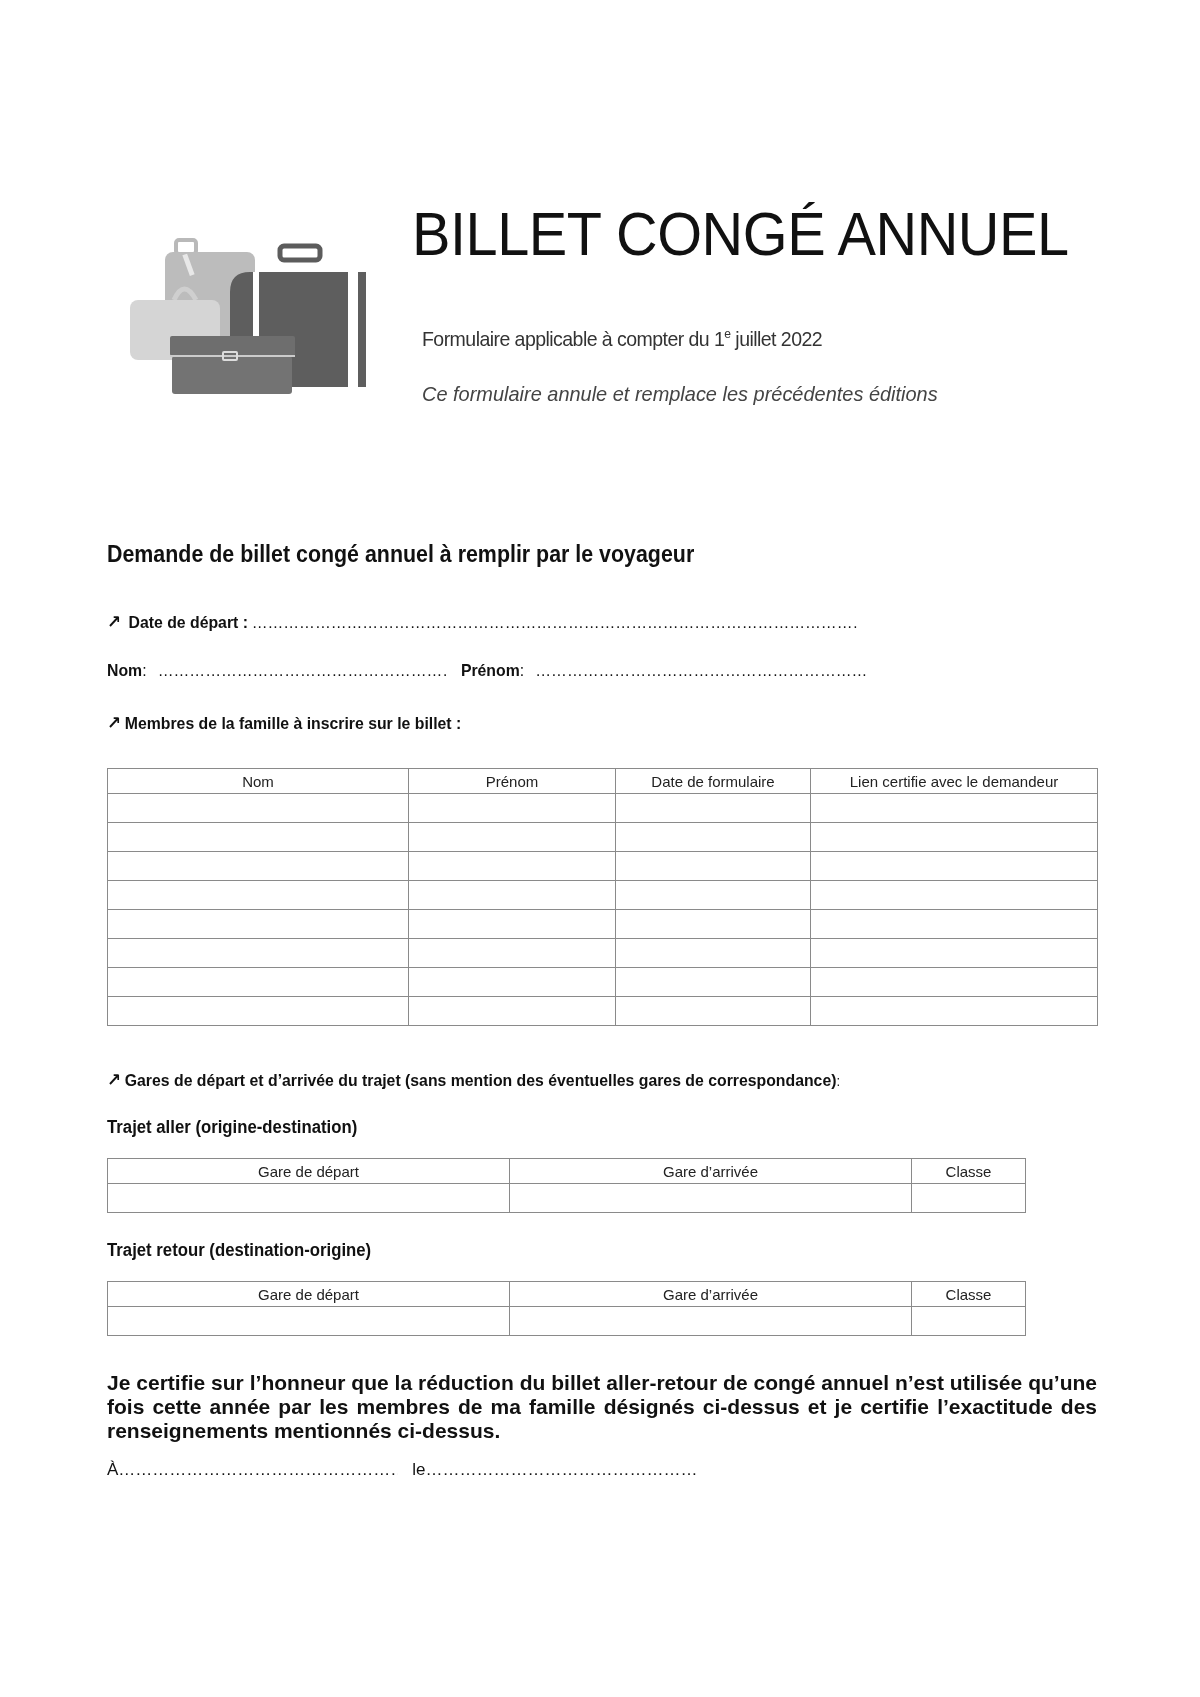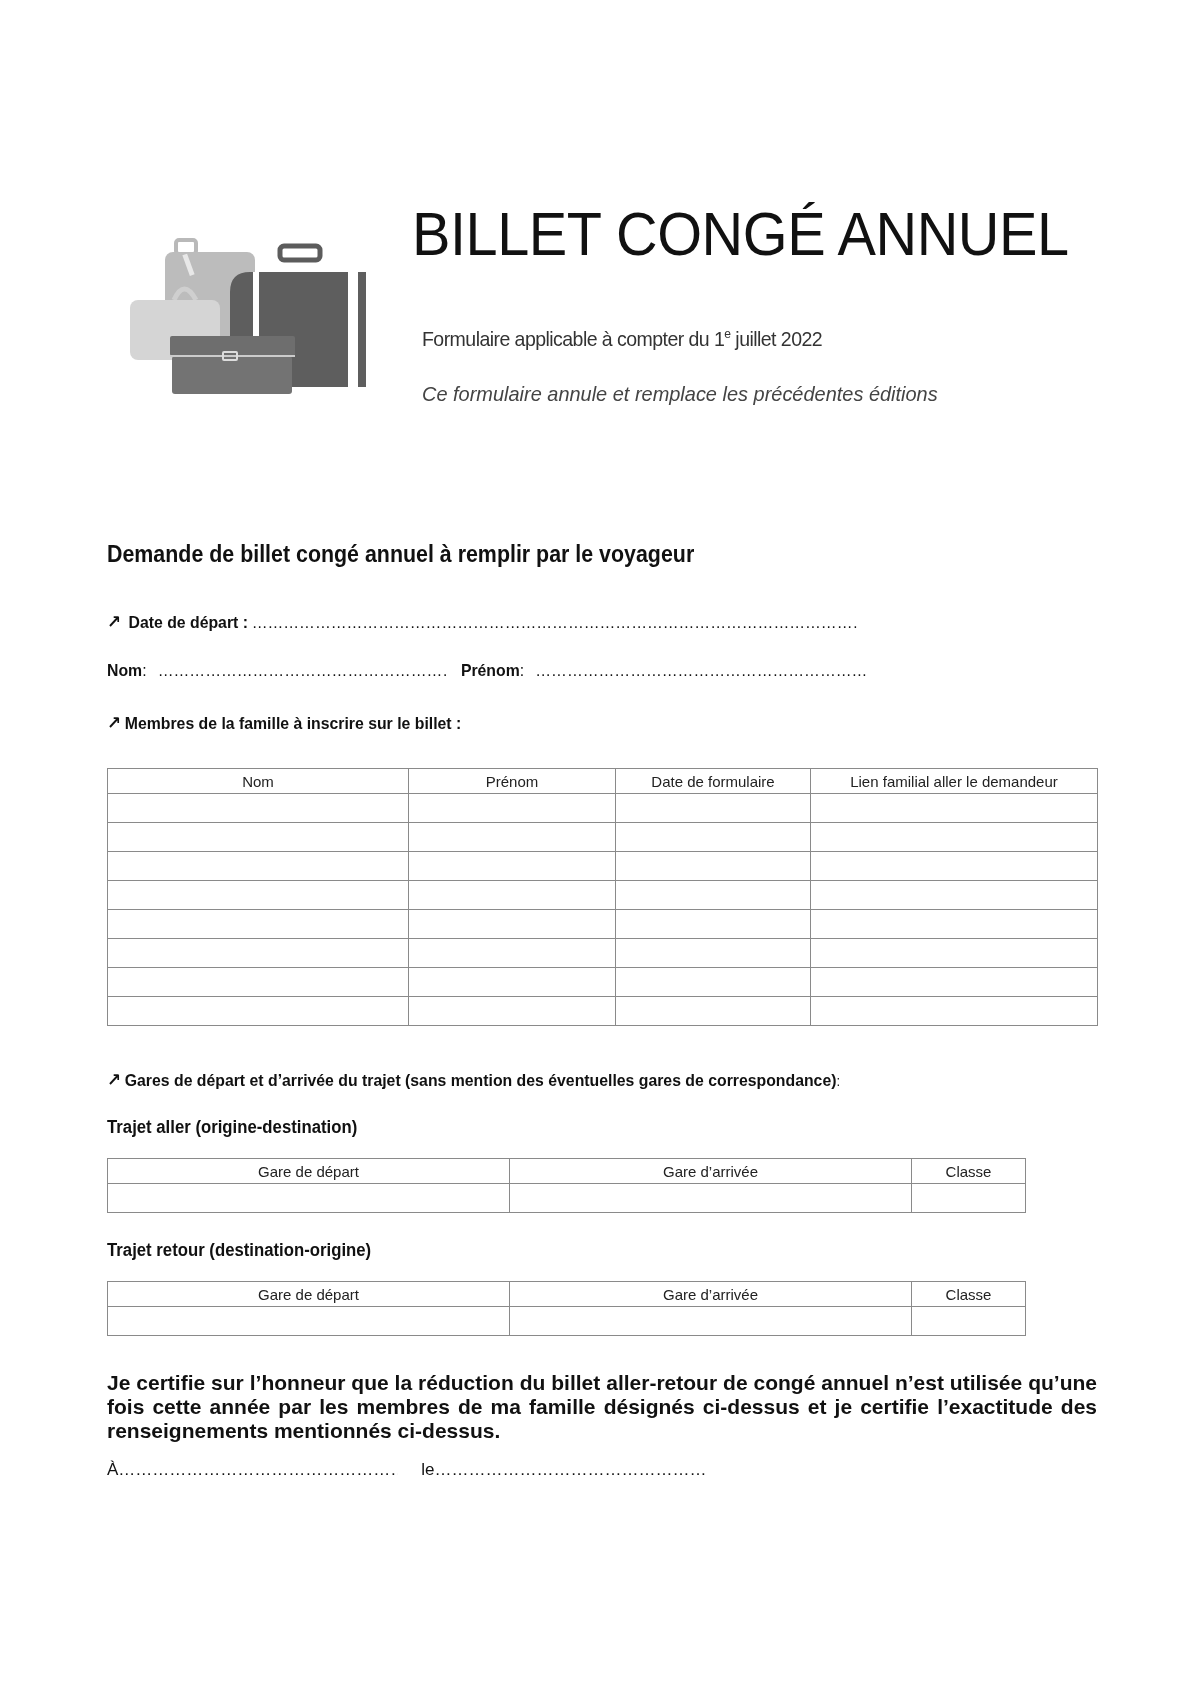--- a/index.html
+++ b/index.html
@@ -101,21 +101,21 @@
       <col style="width:301px">
       <col style="width:207px">
       <col style="width:195px">
       <col style="width:287px">
     </colgroup>
   <tbody>
       <tr>
     <th>Nom</th>
     <th>Prénom</th>
     <th>Date de formulaire</th>
-    <th>Lien familial aller le demandeur</th>
+    <th>Lien certifie avec le demandeur</th>
   </tr>
   <tr>
     <td></td>
         <td></td>
         <td></td>
         <td></td>
   </tr>
   <tr>
     <td></td>
         <td></td>
@@ -207,15 +207,15 @@
     <td></td>
   </tr>
 </tbody>
   </table>
 
 <div class="abs cert">Je certifie sur l’honneur que la réduction du billet aller-retour de congé annuel n’est utilisée qu’une fois cette année par les membres de ma famille désignés ci-dessus et je certifie l’exactitude des renseignements mentionnés ci-dessus.</div>
 
 <div class="abs signature">
   <span>À </span>
   <span class="dots" style="width:280px;">……………………………………………….,</span>
-  <span style="margin-left:23px;">le </span>
+  <span style="margin-left:14px;">le </span>
   <span class="dots" style="width:272px;">………………………………………………….</span>
 </div>
 
 </body></html>

